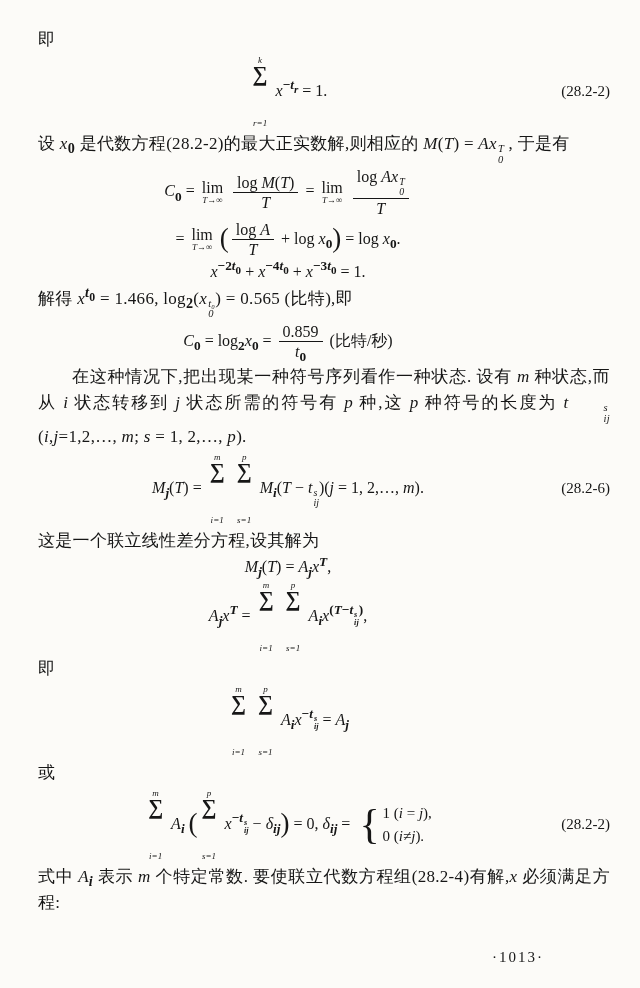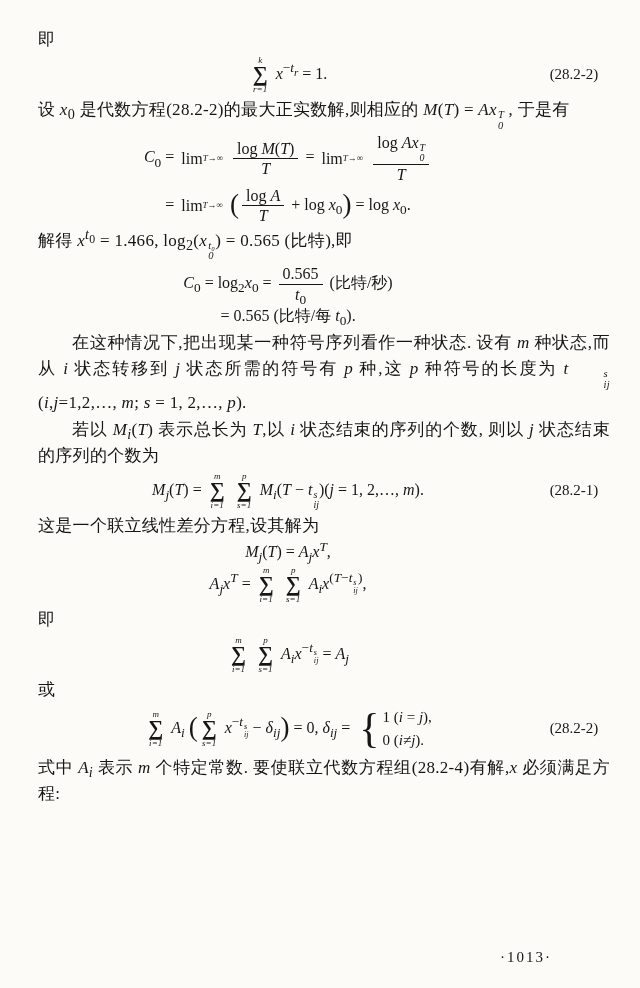--- a/index.html
+++ b/index.html
@@ -27,48 +27,48 @@
   }
   .para.indent{text-indent:2em;}
   
   .eqrow{
     display:flex;align-items:center;
     margin:3px 0;
     font-size:16px;
     line-height:1.3;
   }
   .eqbody{flex:1;text-align:center;}
-  .eqnum{width:72px;text-align:center;font-size:15px;}
+  .eqnum{width:72px;text-align:right;font-size:15px;}
   .eqspacer{width:72px;}
   
   .sum{display:inline-flex;flex-direction:column;align-items:center;vertical-align:middle;line-height:1;margin:0 4px;font-style:normal;}
   .sum .t{font-size:9px;font-style:italic;}
   .sum .s{font-size:21px;line-height:.95;font-weight:bold;}
-  .sum .b{font-size:9px;font-style:italic;}
-  
-  .limop{display:inline-flex;flex-direction:row;align-items:center;vertical-align:middle;line-height:1;margin:0 3px;}
+  .sum .b{font-size:9px;font-style:italic;margin-top:34px;}
+  
+  .limop{display:inline-flex;flex-direction:column;align-items:center;vertical-align:middle;line-height:1;margin:0 3px;}
   .limop .l{font-size:16px;}
   .limop .u{font-size:9px;font-style:italic;}
   
   .frac{display:inline-flex;flex-direction:column;align-items:center;vertical-align:middle;margin:0 3px;line-height:1.1;}
   .frac .num{border-bottom:1.2px solid #161616;padding:0 4px 1px;text-align:right;}
   .frac .den{padding-top:1px;}
   
   .ss{display:inline-flex;flex-direction:column;align-items:flex-start;line-height:1;font-size:0.62em;vertical-align:-0.3em;margin-left:1px;}
   .ss .up,.ss .dn{font-style:italic;}
   
   .bigp{font-size:27px;font-weight:300;vertical-align:-3px;line-height:0;}
   .cases{display:inline-flex;align-items:center;margin-left:5px;vertical-align:middle;}
   .cases .brace{font-size:42px;font-weight:200;line-height:.85;margin-right:3px;}
   .cases .rows{display:inline-flex;flex-direction:column;align-items:flex-start;font-size:15px;line-height:1.55;text-align:left;}
-  sup,sub{line-height:0;}
+  sup,sub{line-height:0;font-weight:bold;}
   b{letter-spacing:1px;}
   .footer{
     position:absolute;
-    bottom:22px;right:88px;
+    bottom:22px;right:96px;
     font-size:15px;
     letter-spacing:2px;
   }
 </style>
 </head>
 <body>
 
 <div class="page">
 
   <p class="para">即</p>
@@ -111,58 +111,57 @@
           <span class="l">lim</span>
           <span class="u"><i>T</i>→∞</span>
         </span> <span class="bigp">(</span><span class="frac">
           <span class="num">log <i>A</i></span>
           <span class="den"><i>T</i></span>
         </span> + log <i>x</i><sub>0</sub><span class="bigp">)</span> = log <i>x</i><sub>0</sub>.</span>
     <span class="eqspacer"></span>
   </div>
 
 
+  <div class="eqrow">
+    <span class="eqbody"><i>x</i><sup>−2<i>t</i><sub>0</sub></sup> + <i>x</i><sup>−4<i>t</i><sub>0</sub></sup> + <i>x</i><sup>−3<i>t</i><sub>0</sub></sup> = 1.</span>
+    <span class="eqspacer"></span>
+  </div>
 
   <p class="para">解得 <i>x</i><sup><i>t</i><sub>0</sub></sup> = 1.466, log<sub>2</sub>(<i>x</i><span class="ss">
         <span class="up">t₀</span>
         <span class="dn">0</span>
       </span>) = 0.565 (比特),即</p>
 
   <div class="eqrow">
     <span class="eqbody"><i>C</i><sub>0</sub> = log<sub>2</sub><i>x</i><sub>0</sub> = <span class="frac">
-          <span class="num">0.565</span>
+          <span class="num">0.859</span>
           <span class="den"><i>t</i><sub>0</sub></span>
         </span> (比特/秒)</span>
-    <span class="eqspacer"></span>
-  </div>
-  <div class="eqrow">
-    <span class="eqbody">= 0.565 (比特/每 <i>t</i><sub>0</sub>).</span>
     <span class="eqspacer"></span>
   </div>
 
   <p class="para indent">在这种情况下,把出现某一种符号序列看作一种状态. 设有 <i>m</i> 种状态,而从 <i>i</i> 状态转移到 <i>j</i> 状态所需的符号有 <i>p</i> 种,这 <i>p</i> 种符号的长度为 <i>t</i><span class="ss">
         <span class="up">s</span>
         <span class="dn">ij</span>
       </span>(<i>i</i>,<i>j</i>=1,2,…, <i>m</i>; <i>s</i> = 1, 2,…, <i>p</i>).</p>
-  <p class="para indent">若以 <i>M</i><sub><i>i</i></sub>(<i>T</i>) 表示总长为 <i>T</i>,以 <i>i</i> 状态结束的序列的个数, 则以 <i>j</i> 状态结束的序列的个数为</p>
 
   <div class="eqrow">
     <span class="eqbody"><i>M</i><sub><i>j</i></sub>(<i>T</i>) = <span class="sum">
           <span class="t"><i>m</i></span>
           <span class="s">∑</span>
           <span class="b"><i>i</i>=1</span>
         </span> <span class="sum">
           <span class="t"><i>p</i></span>
           <span class="s">∑</span>
           <span class="b"><i>s</i>=1</span>
         </span> <i>M</i><sub><i>i</i></sub>(<i>T</i> − <i>t</i><span class="ss">
           <span class="up">s</span>
           <span class="dn">ij</span>
         </span>)(<i>j</i> = 1, 2,…, <i>m</i>).</span>
-    <span class="eqnum">(28.2-1)</span>
+    <span class="eqnum">(28.2-6)</span>
   </div>
 
   <p class="para">这是一个联立线性差分方程,设其解为</p>
 
   <div class="eqrow">
     <span class="eqbody"><i>M</i><sub><i>j</i></sub>(<i>T</i>) = <i>A</i><sub><i>j</i></sub><i>x</i><sup><i>T</i></sup>,</span>
     <span class="eqspacer"></span>
   </div>
 
 

